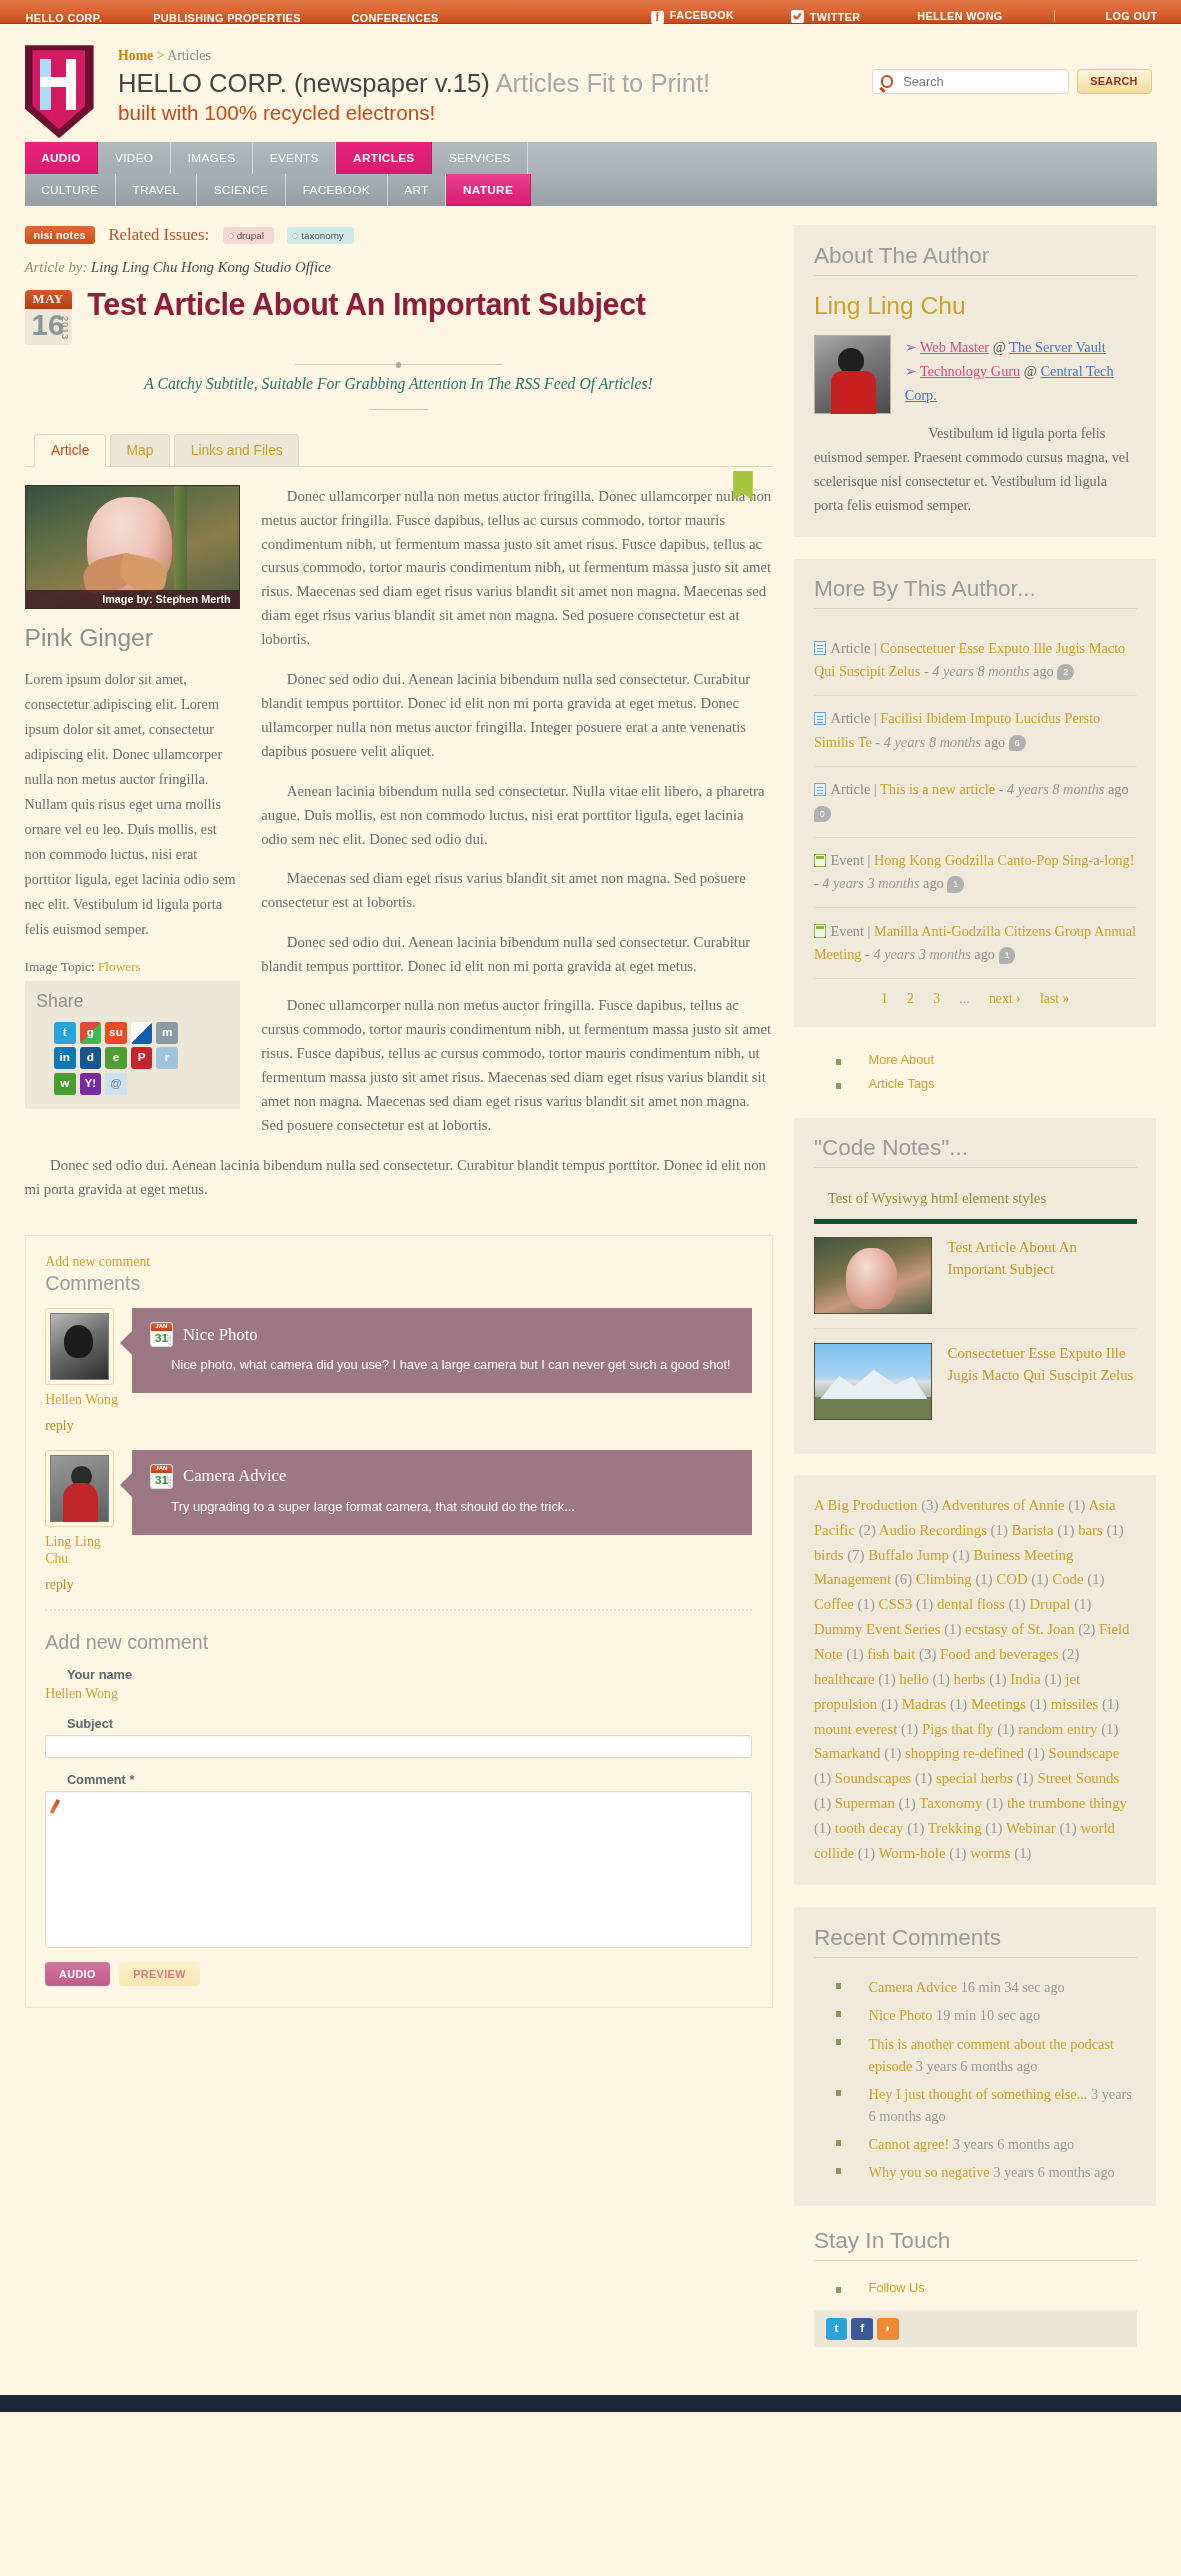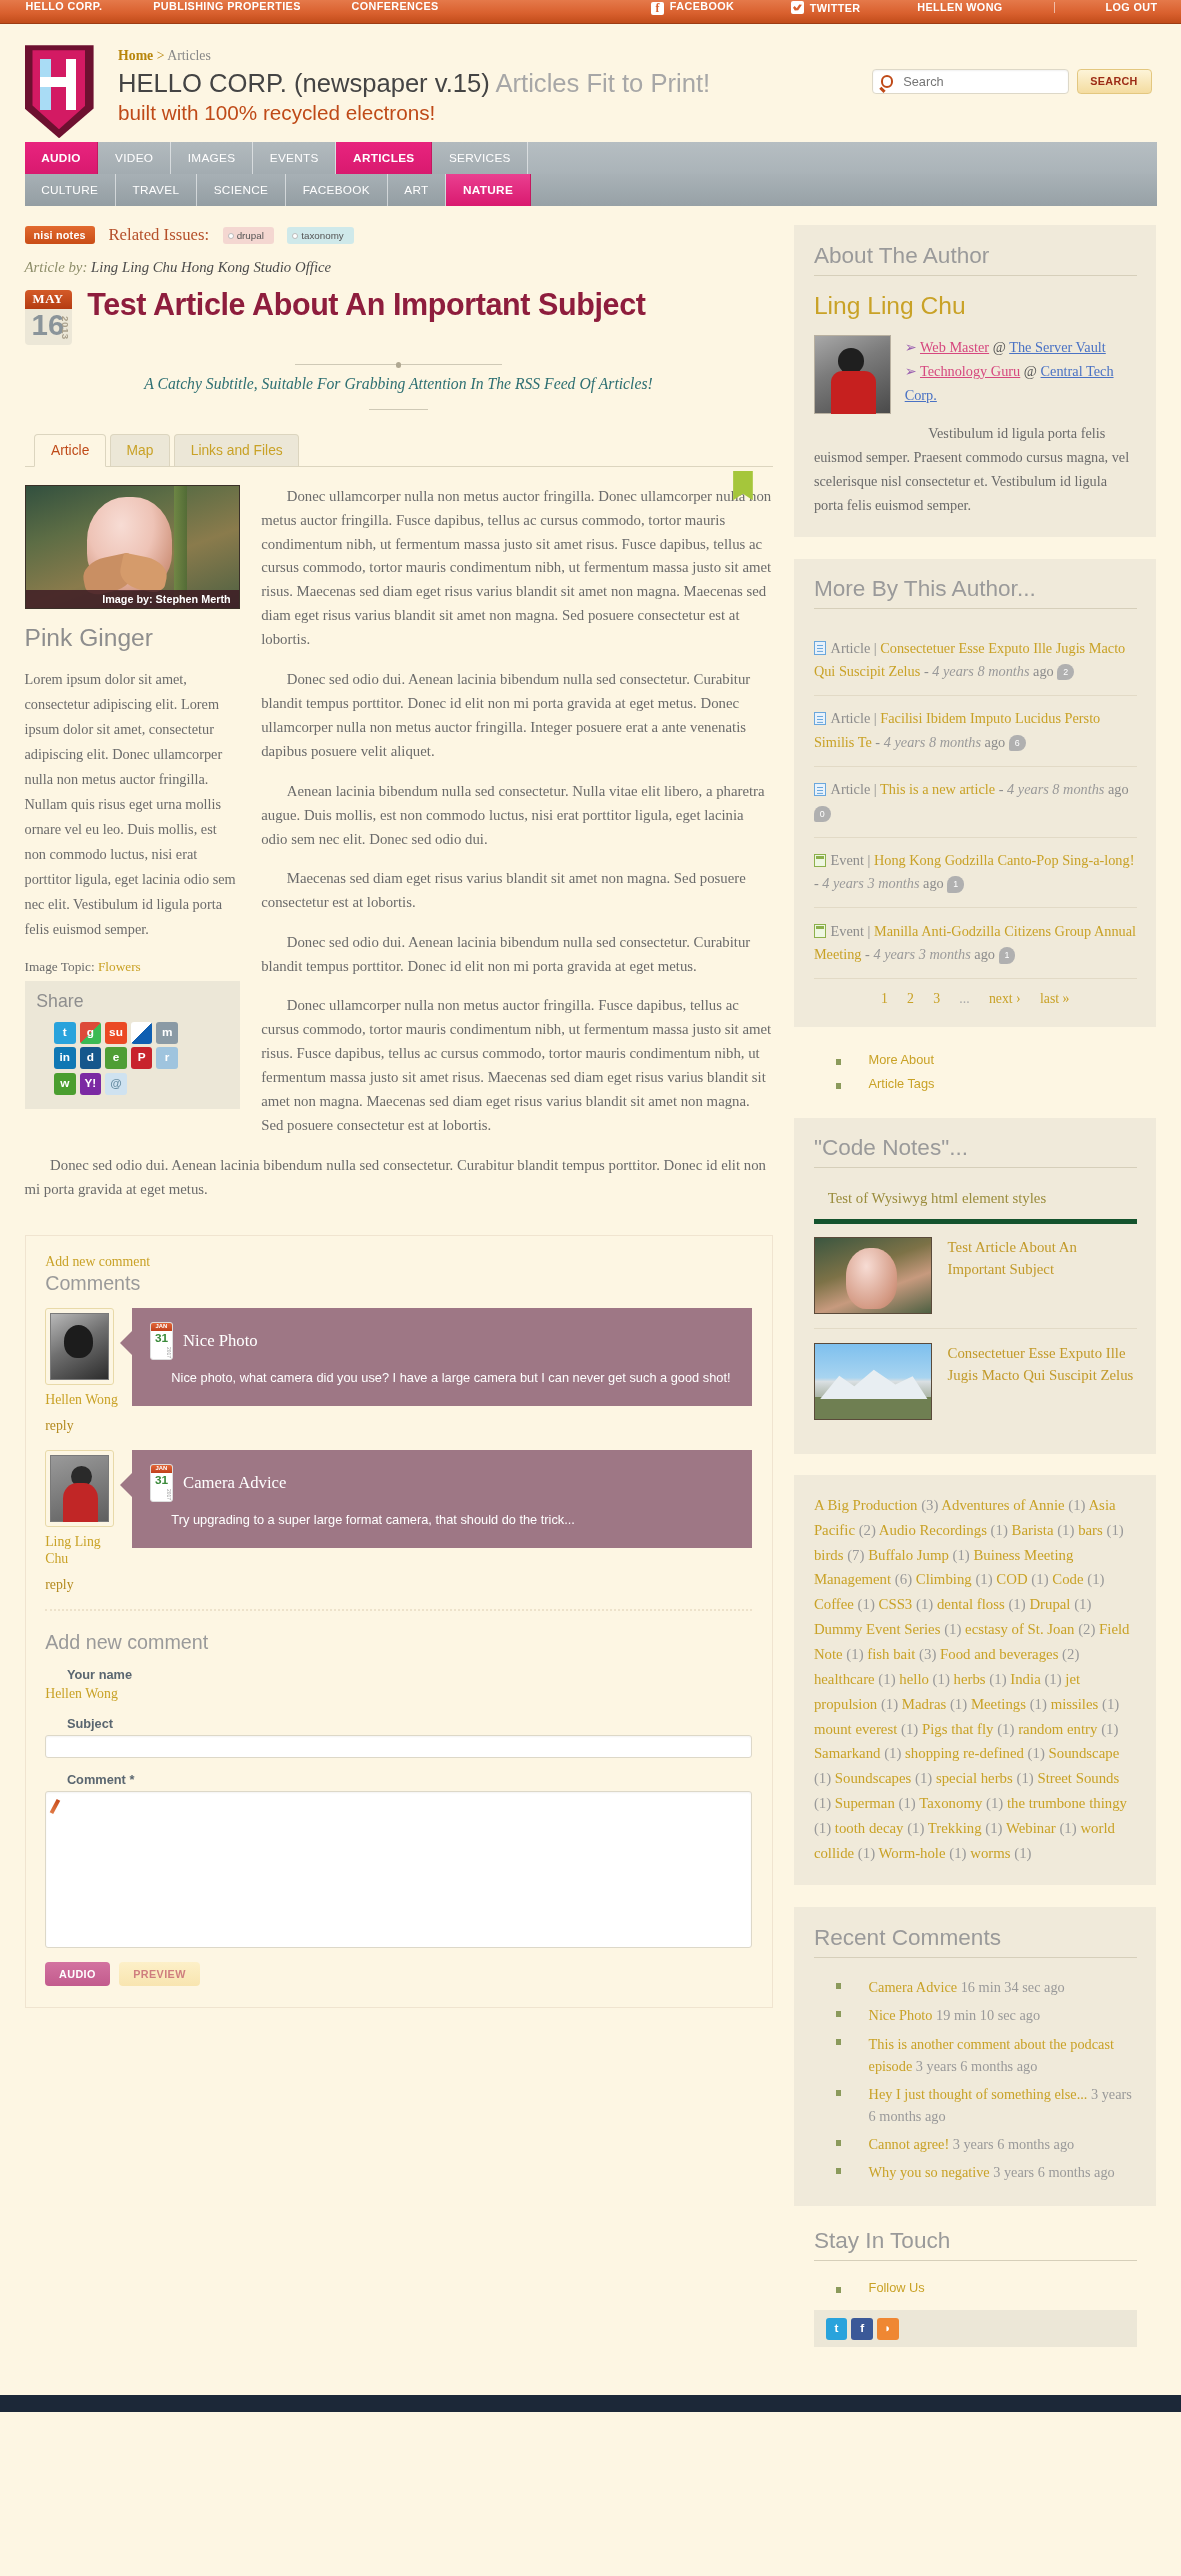--- a/index.html
+++ b/index.html
@@ -10,21 +10,21 @@
     font-family:"Liberation Serif", serif;
     color:#555;
     -webkit-font-smoothing:antialiased;
   }
   .page { width:1181px; position:relative; background:#fdf6e3; padding-bottom:39px; }
 
   
   .topbar {
     height:23.6px;
     background:linear-gradient(to bottom,#e5794a 0%,#d9602e 55%,#bf4a18 100%);
-    display:flex; align-items:flex-start;
+    display:flex; align-items:flex-end;
     font-family:"Liberation Sans", sans-serif;
     font-size:10.8px; font-weight:bold; letter-spacing:0.4px;
     color:#fff;
     box-shadow:inset 0 -1px 0 rgba(0,0,0,.18);
   }
   .topbar .tb-link { color:#fff; text-decoration:none; padding:0 5.9px; white-space:nowrap; }
   .topbar .left { display:flex; align-items:center; padding-left:19.7px; gap:39px; }
   .topbar .right { margin-left:auto; display:flex; align-items:center; gap:45px; padding-right:17.7px; }
   .sico { display:inline-block; width:12.8px; height:12.8px; border-radius:2px; vertical-align:-2px; margin-right:5.9px; position:relative; }
   .sico.fb { background:#fff; color:#d9602e; font-weight:bold; font-size:11.8px; line-height:12.8px; text-align:center; font-family:"Liberation Serif",serif; }
@@ -198,21 +198,21 @@
   .av-ling::after { content:""; position:absolute; left:11.8px; top:27.6px; width:35px; height:39px; background:#c12626; border-radius:40% 40% 0 0; }
   .av-ling::before { content:""; position:absolute; left:19.7px; top:9.8px; width:21.7px; height:21.7px; border-radius:50%; background:#2a2a2a; }
   .cmt-name { color:#c9a227; font-size:13.8px; margin-top:5.9px; line-height:1.25; display:block; text-decoration:none; }
   .bubble-wrap { flex:1; position:relative; }
   .bubble { background:#9e7785; color:#fff; padding:13.8px 17.7px 17.7px 17.7px; margin-left:11.8px; min-height:71px; }
   .bubble::before {
     content:""; position:absolute; left:0; top:21.7px; width:0; height:0;
     border-top:13.8px solid transparent; border-bottom:13.8px solid transparent; border-right:13.8px solid #9e7785;
   }
   .bubble-head { display:flex; align-items:center; gap:9.8px; margin-bottom:7.9px; }
-  .mini-cal { width:23.6px; height:38px; flex:none; background:#fff; border-radius:3px; overflow:hidden; position:relative; border:1px solid #ddd; }
+  .mini-cal { width:23.6px; height:25px; flex:none; background:#fff; border-radius:3px; overflow:hidden; position:relative; border:1px solid #ddd; }
   .mini-cal .mc-m { background:linear-gradient(to bottom,#e2673a,#c1401a); color:#fff; font-family:"Liberation Sans",sans-serif; font-size:5.9px; font-weight:bold; text-align:center; line-height:7.9px; }
   .mini-cal .mc-d { color:#3a8a3a; font-family:"Liberation Sans",sans-serif; font-size:11.8px; font-weight:bold; text-align:center; line-height:15.7px; }
   .mini-cal .mc-y { position:absolute; right:1px; bottom:1px; font-size:4.9px; color:#999; writing-mode:vertical-rl; font-family:"Liberation Sans",sans-serif; }
   .bubble-title { font-family:"Liberation Serif",serif; font-size:16.7px; color:#fff; }
   .bubble-body { font-family:"Liberation Sans",sans-serif; font-size:12.8px; line-height:1.6; text-indent:21.7px; color:#fff; }
   .reply-link { display:block; color:#b48a1e; font-size:13.8px; text-decoration:none; margin:9.8px 0 15.7px 0; }
   .dotted-sep { border-top:2px dotted #ede2cb; margin:5.9px 0 19.7px 0; }
 
   .form-h { font-family:"Liberation Sans",sans-serif; font-size:19.7px; color:#9a9a9a; font-weight:normal; margin:0 0 13.8px 0; }
   .flabel { font-family:"Liberation Sans",sans-serif; font-size:12.8px; font-weight:bold; color:#5a6670; margin:0 0 3.9px 21.7px; }

